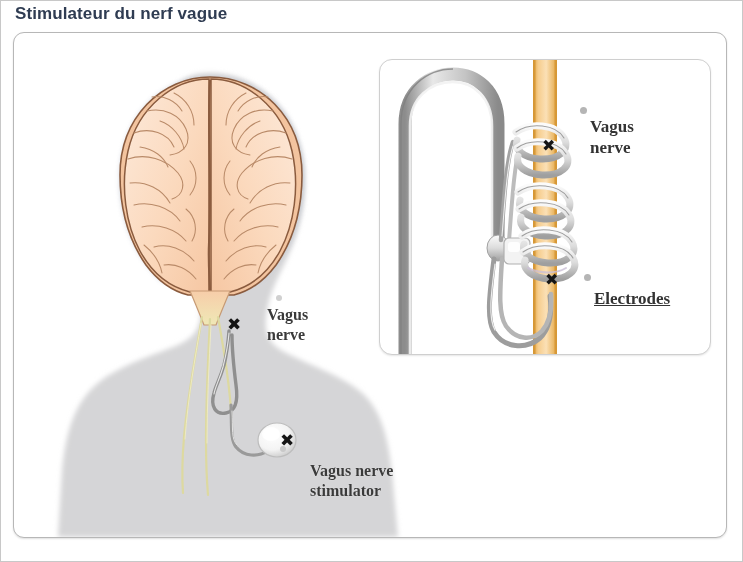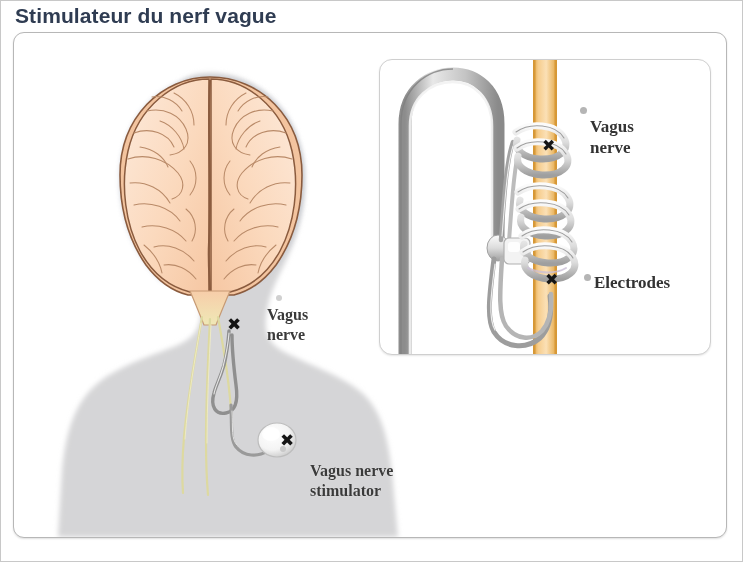--- a/index.html
+++ b/index.html
@@ -22,21 +22,21 @@
     border: 1px solid #c8c8c8;
     background: #ffffff;
   }
 
   
   #page-title {
     position: absolute;
     left: 14px;
     top: 3px;
     font-family: "Liberation Sans", sans-serif;
-    font-size: 21px;
+    font-size: 17px;
     font-weight: bold;
     color: #2f3c52;
     letter-spacing: 0.1px;
     white-space: nowrap;
   }
 
   
   #figure-panel {
     position: absolute;
     left: 12px;
@@ -90,21 +90,21 @@
     line-height: 1.22;
     white-space: pre-line;
     text-shadow: 0 0 1px rgba(255,255,255,0.9);
   }
   .label-main  { font-size: 16px; }
   .label-inset { font-size: 17px; color: #333333; }
 
   #label-vagus-nerve-main     { left: 253px; top: 272px; }
   #label-vns-stimulator       { left: 296px; top: 428px; }
   #label-vagus-nerve-inset    { left: 576px; top: 84px; }
-  #label-electrodes-inset     { left: 580px; top: 240px; }
+  #label-electrodes-inset     { left: 580px; top: 256px; text-decoration: underline; }
 
   
   .leader-dot {
     position: absolute;
     width: 7px;
     height: 7px;
     border-radius: 50%;
     background: #b5b5b5;
   }
   #dot-vagus-inset    { left: 566px; top: 74px; }

